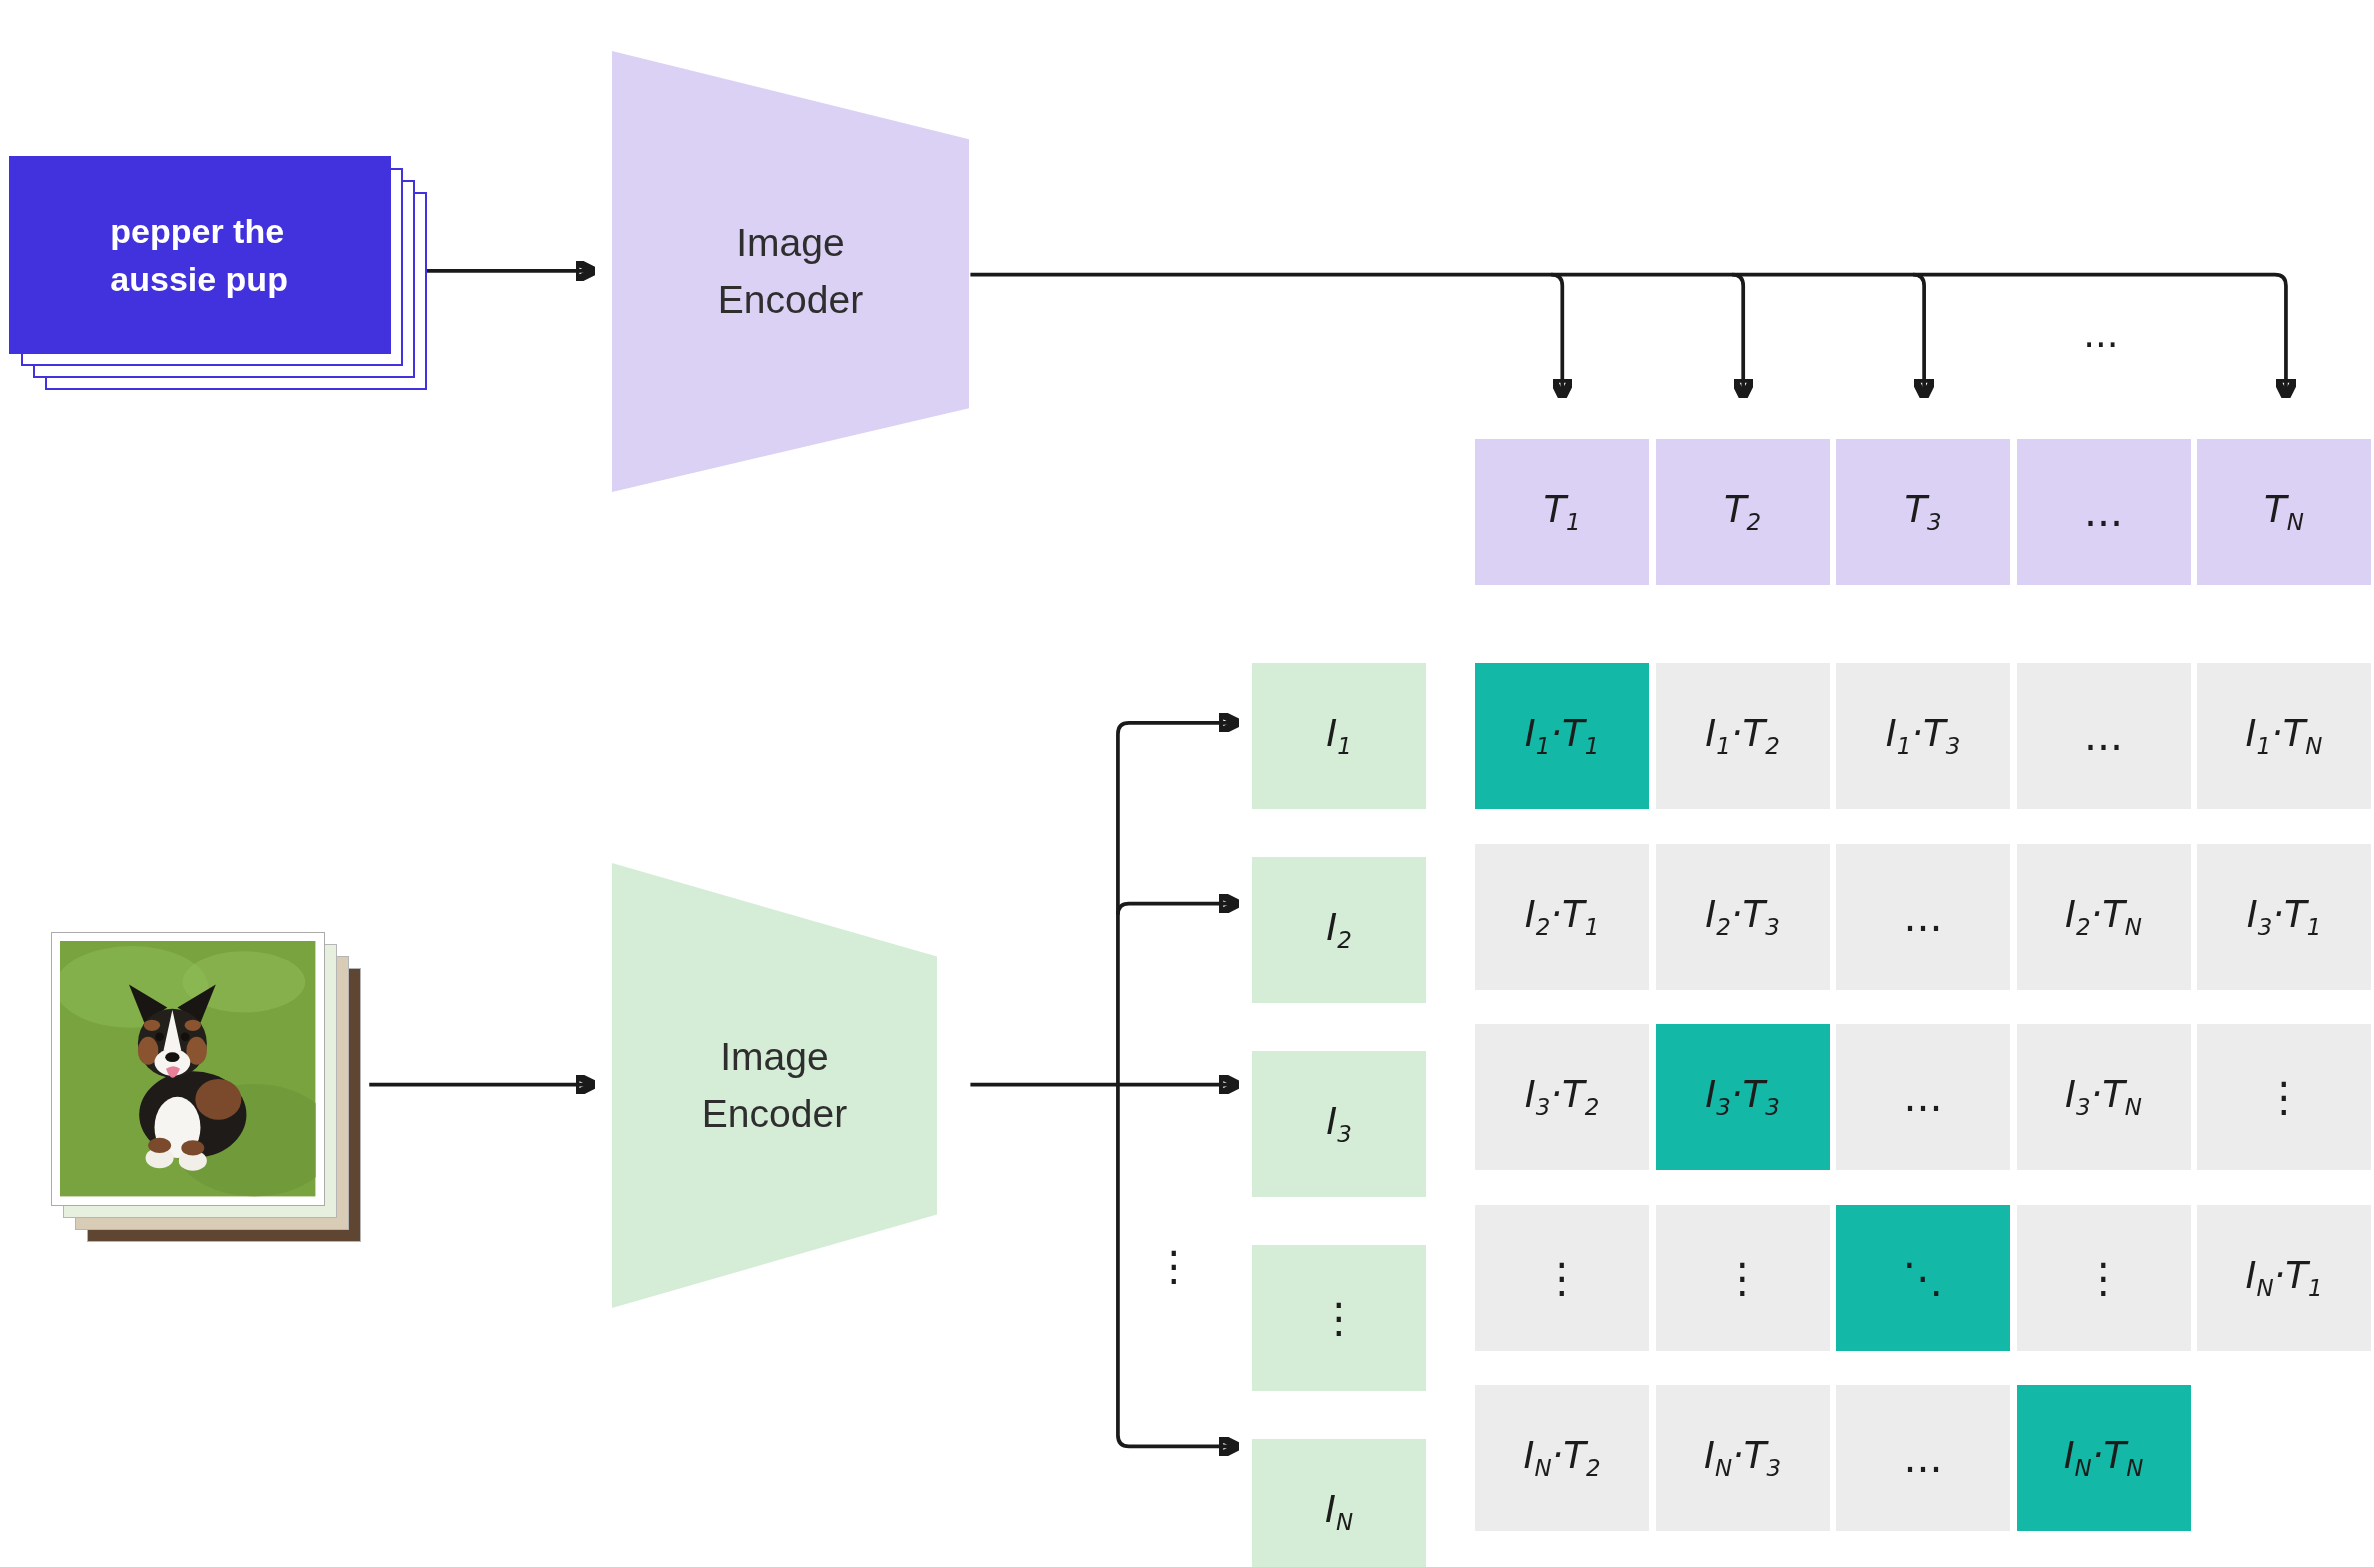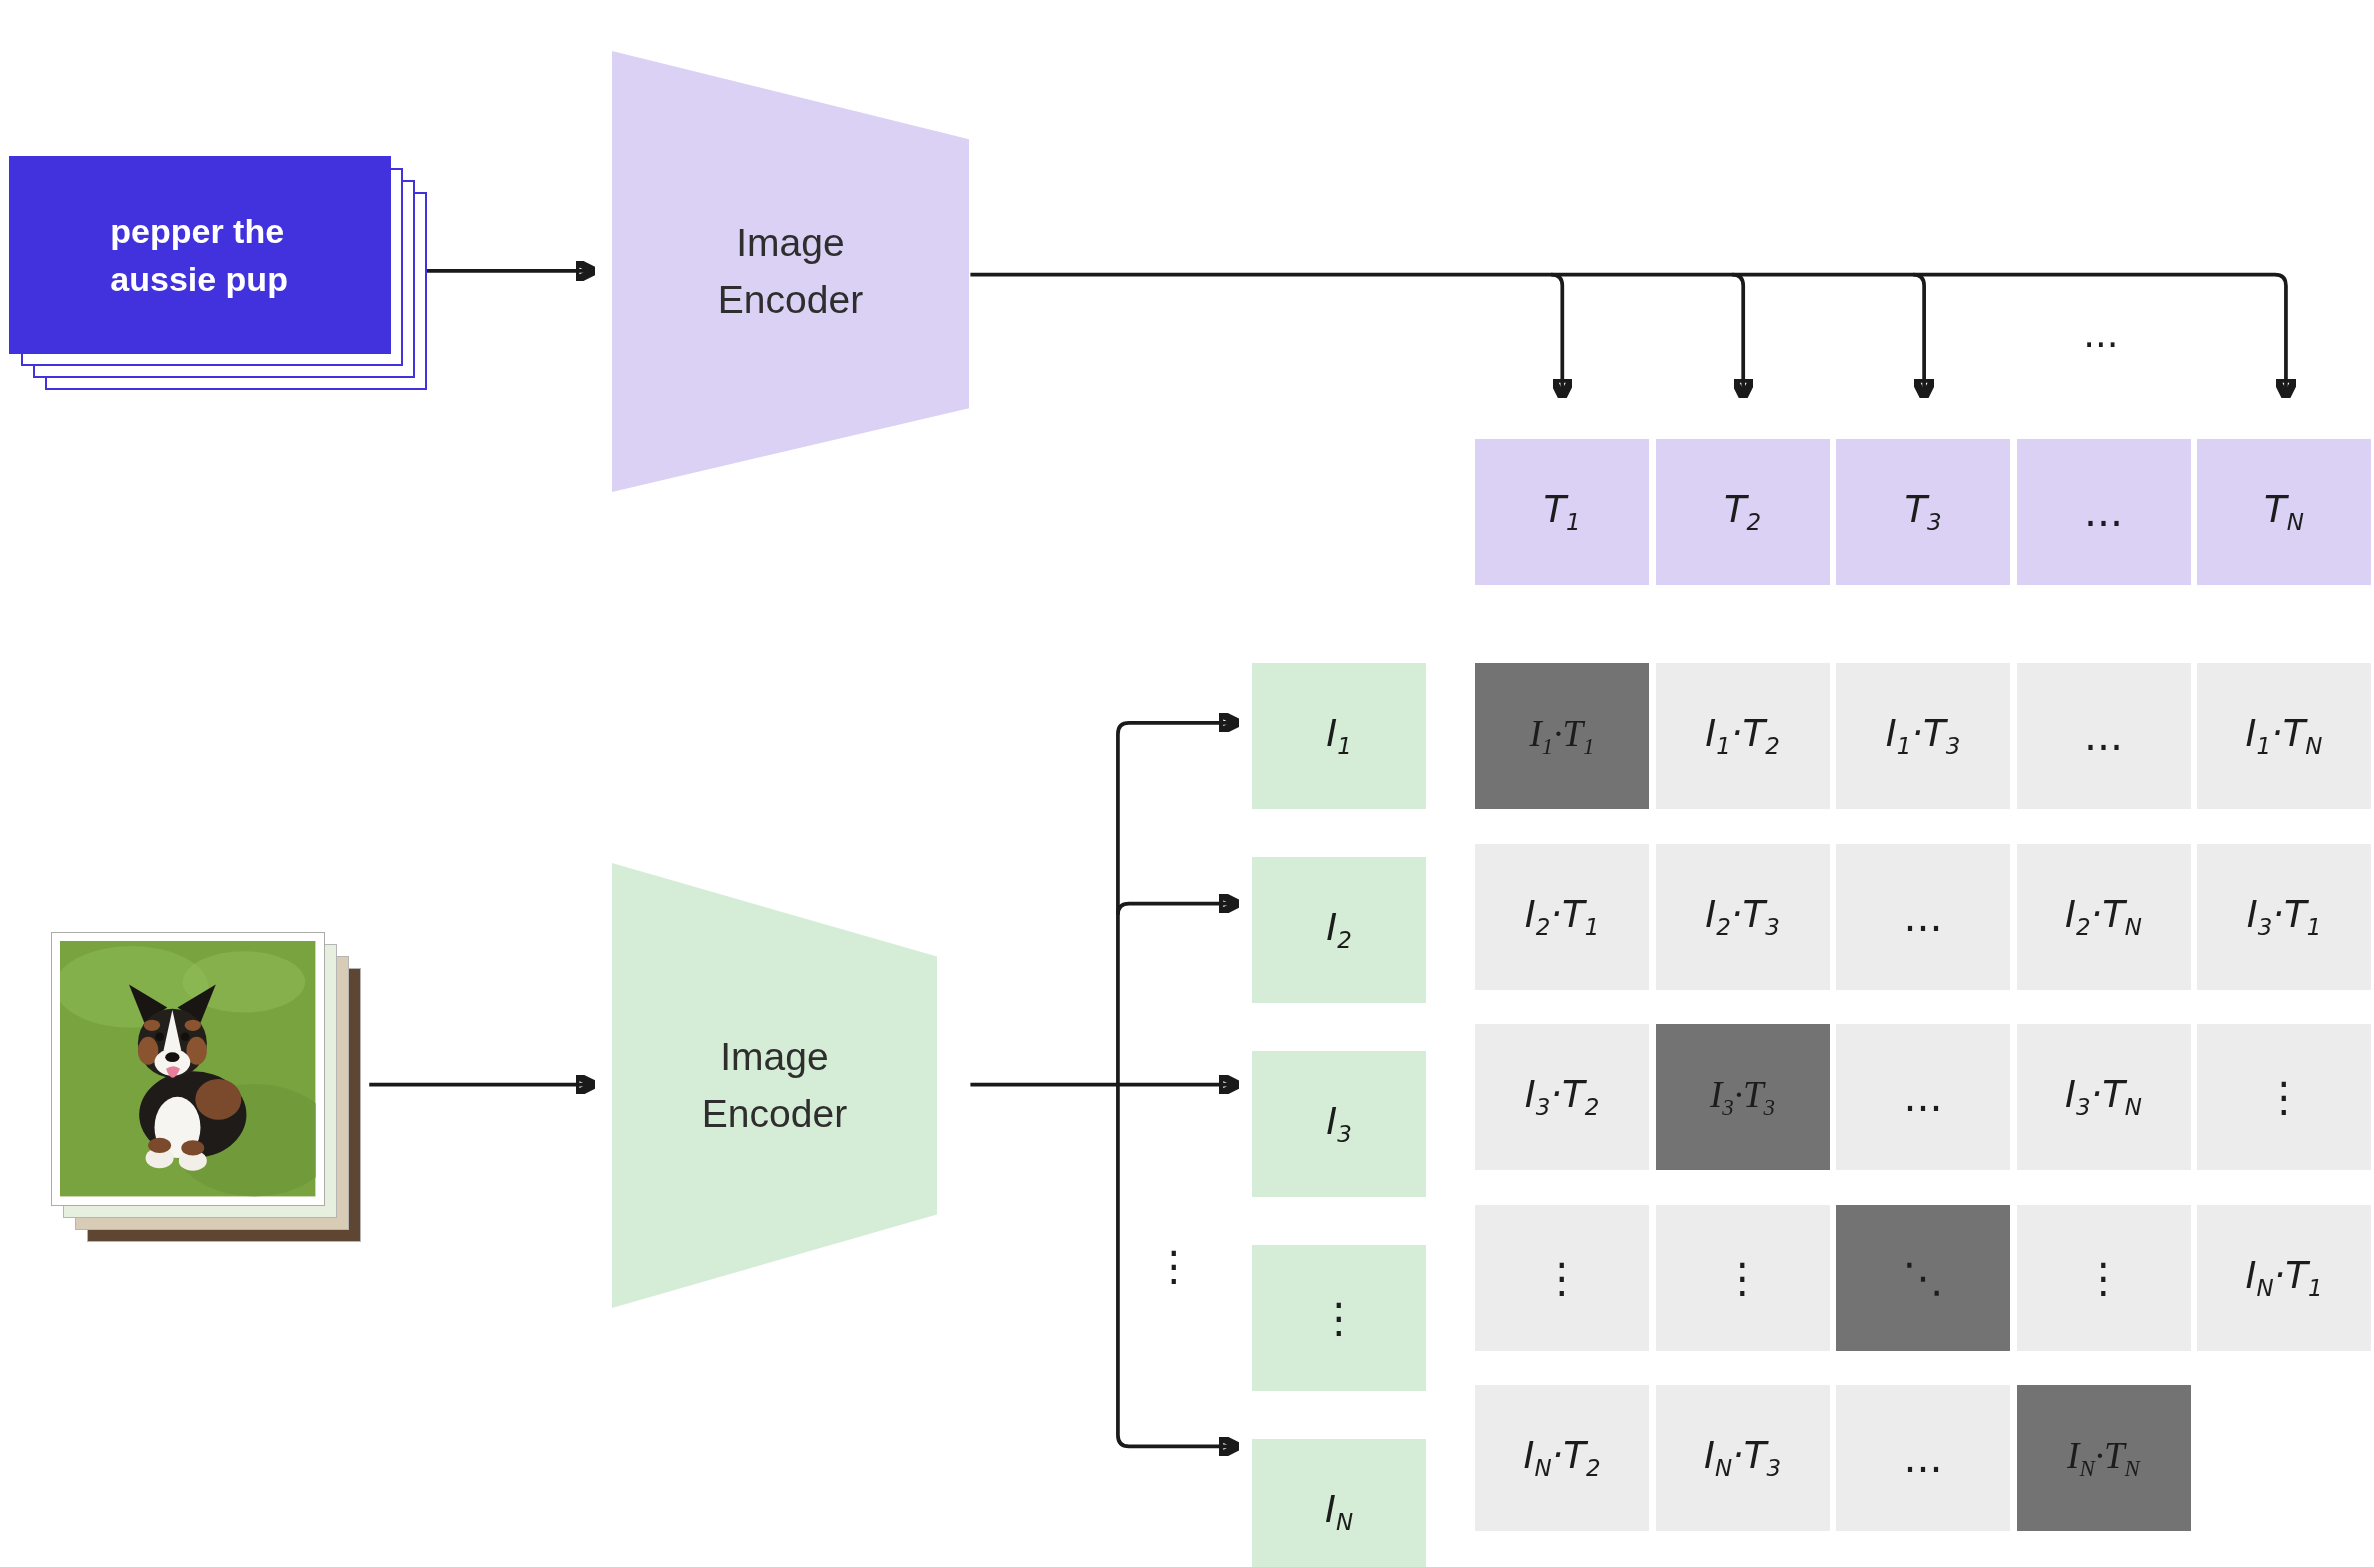--- a/index.html
+++ b/index.html
@@ -42,21 +42,21 @@
   .t-row{position:absolute;left:1475px;top:411px;display:grid;grid-template-columns:repeat(5,174px);grid-auto-rows:174px;column-gap:6.5px;}
   .i-col{position:absolute;left:1252px;top:635px;display:grid;grid-template-columns:174px;grid-template-rows:repeat(5,174px);row-gap:20px;}
   .matrix{position:absolute;left:1475px;top:635px;display:grid;grid-template-columns:repeat(5,174px);grid-auto-rows:174px;gap:6.5px;}
 
   .cell{display:flex;align-items:center;justify-content:center;
     font-style:italic;font-size:37px;color:#1c1c1c;
     font-family:"DejaVu Sans","Liberation Sans",sans-serif;margin-top:28px;}
   .t-cell{background:#dad1f4;}
   .i-cell{background:#d5edd6;}
   .m-cell{background:#ececec;}
-  .m-cell.hl{background:#737373;font-family:Liberation Serif, serif;}
+  .m-cell.hl{background:#14b8a6;}
   .cell.up{font-style:normal;font-size:41px;}
   .cell sub{font-size:0.62em;}
 
   
   .dots{position:absolute;display:flex;align-items:center;justify-content:center;
     color:#1c1c1c;font-family:"DejaVu Sans","Liberation Sans",sans-serif;}
   .top-dots{left:2064px;top:306px;width:74px;height:56px;font-size:37px;}
   .left-vdots{left:1146px;top:1222px;width:56px;height:88px;font-size:41px;}
 
   

